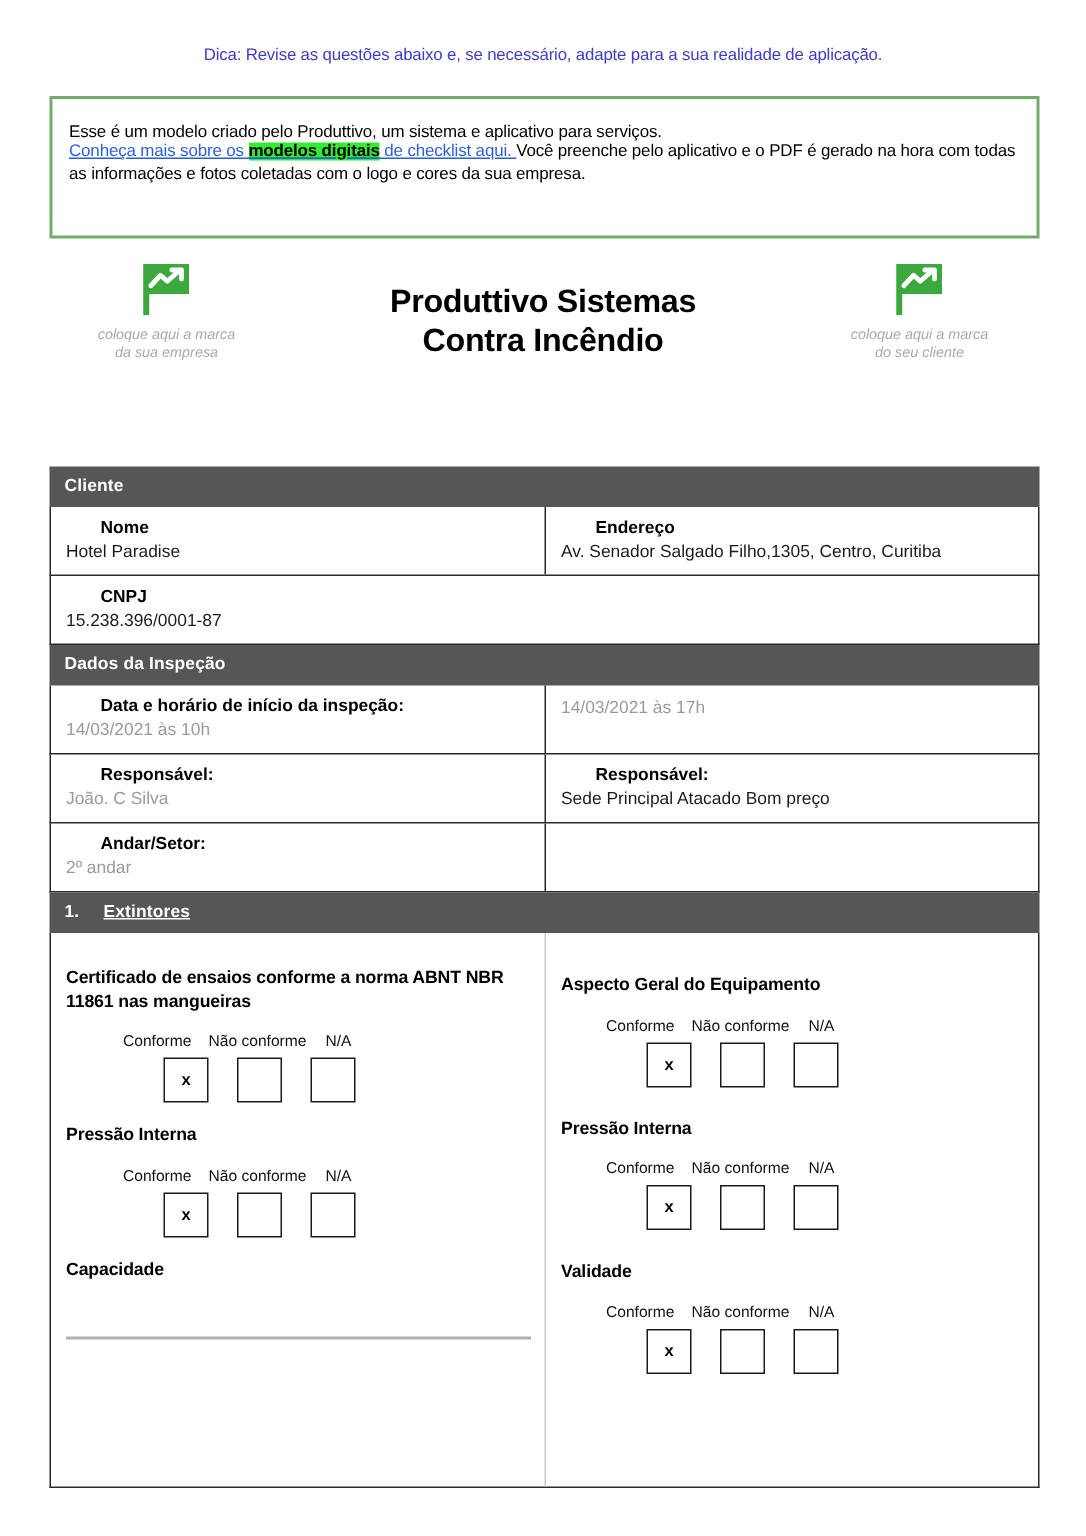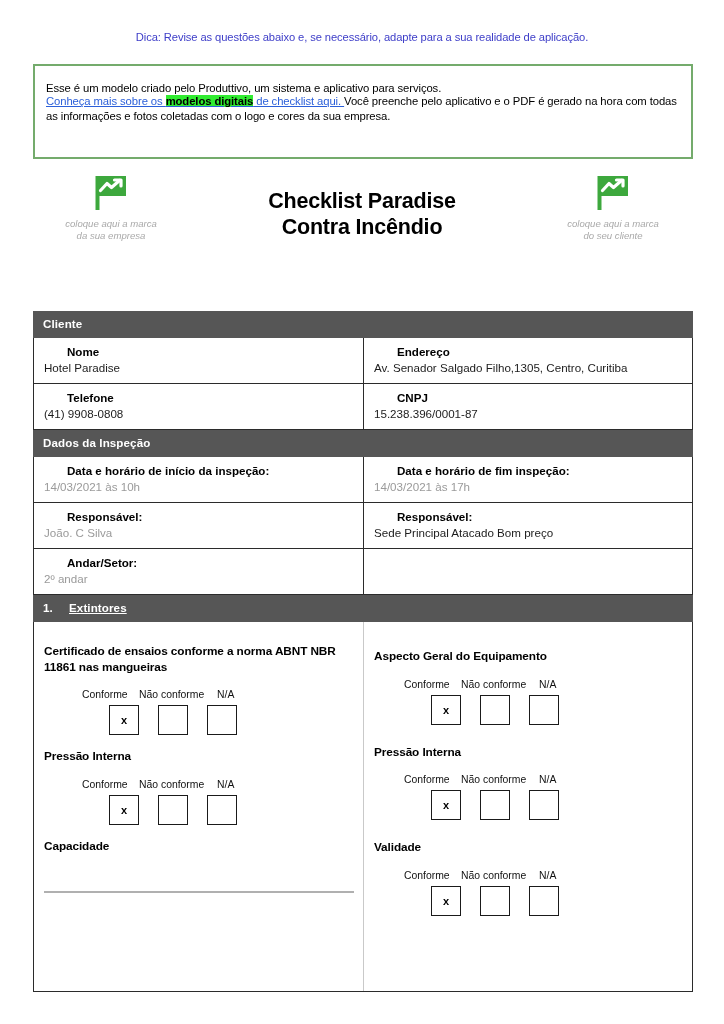--- a/index.html
+++ b/index.html
@@ -221,21 +221,21 @@
       <path d="M6 2 H8.5 V36 H4.5 V2 Z" fill="#3da83d"></path>
       <path d="M7 2 H35 L35 22 H7 Z" fill="#3da83d"></path>
       <path d="M9.5 16.5 L16 9.5 L20.5 13.5 L28.5 6.5" fill="none" stroke="#ffffff" stroke-width="3.2" stroke-linecap="round" stroke-linejoin="round"></path>
       <path d="M23.5 6 H30 V12" fill="none" stroke="#ffffff" stroke-width="3.2" stroke-linecap="round" stroke-linejoin="round"></path>
     </svg>
     <div class="brand-cap">coloque aqui a marca</div>
     <div class="brand-cap">da sua empresa</div>
   </div>
 
   <div class="doc-title">
-    <div>Checklist Paradise</div>
+    <div>Produttivo Sistemas</div>
     <div>Contra Incêndio</div>
   </div>
 
   <div class="brand right">
     <svg class="brand-logo" viewBox="0 0 40 38">
       <path d="M6 2 H8.5 V36 H4.5 V2 Z" fill="#3da83d"></path>
       <path d="M7 2 H35 L35 22 H7 Z" fill="#3da83d"></path>
       <path d="M9.5 16.5 L16 9.5 L20.5 13.5 L28.5 6.5" fill="none" stroke="#ffffff" stroke-width="3.2" stroke-linecap="round" stroke-linejoin="round"></path>
       <path d="M23.5 6 H30 V12" fill="none" stroke="#ffffff" stroke-width="3.2" stroke-linecap="round" stroke-linejoin="round"></path>
     </svg>
@@ -254,38 +254,33 @@
       <div class="fv">Hotel Paradise</div>
     </div>
     <div class="cell">
       <div class="fl">Endereço</div>
       <div class="fv">Av. Senador Salgado Filho,1305, Centro, Curitiba</div>
     </div>
   </div>
 
   <div class="row">
     <div class="cell">
-      <div class="fl">Telefone</div>
-      <div class="fv">(41) 9908-0808</div>
-    </div>
-    <div class="cell">
       <div class="fl">CNPJ</div>
       <div class="fv">15.238.396/0001-87</div>
     </div>
   </div>
 
   <div class="band">Dados da Inspeção</div>
 
   <div class="row">
     <div class="cell">
       <div class="fl">Data e horário de início da inspeção:</div>
       <div class="fv muted">14/03/2021 às 10h</div>
     </div>
     <div class="cell">
-      <div class="fl">Data e horário de fim inspeção:</div>
       <div class="fv muted">14/03/2021 às 17h</div>
     </div>
   </div>
 
   <div class="row">
     <div class="cell">
       <div class="fl">Responsável:</div>
       <div class="fv muted">João. C Silva</div>
     </div>
     <div class="cell">

